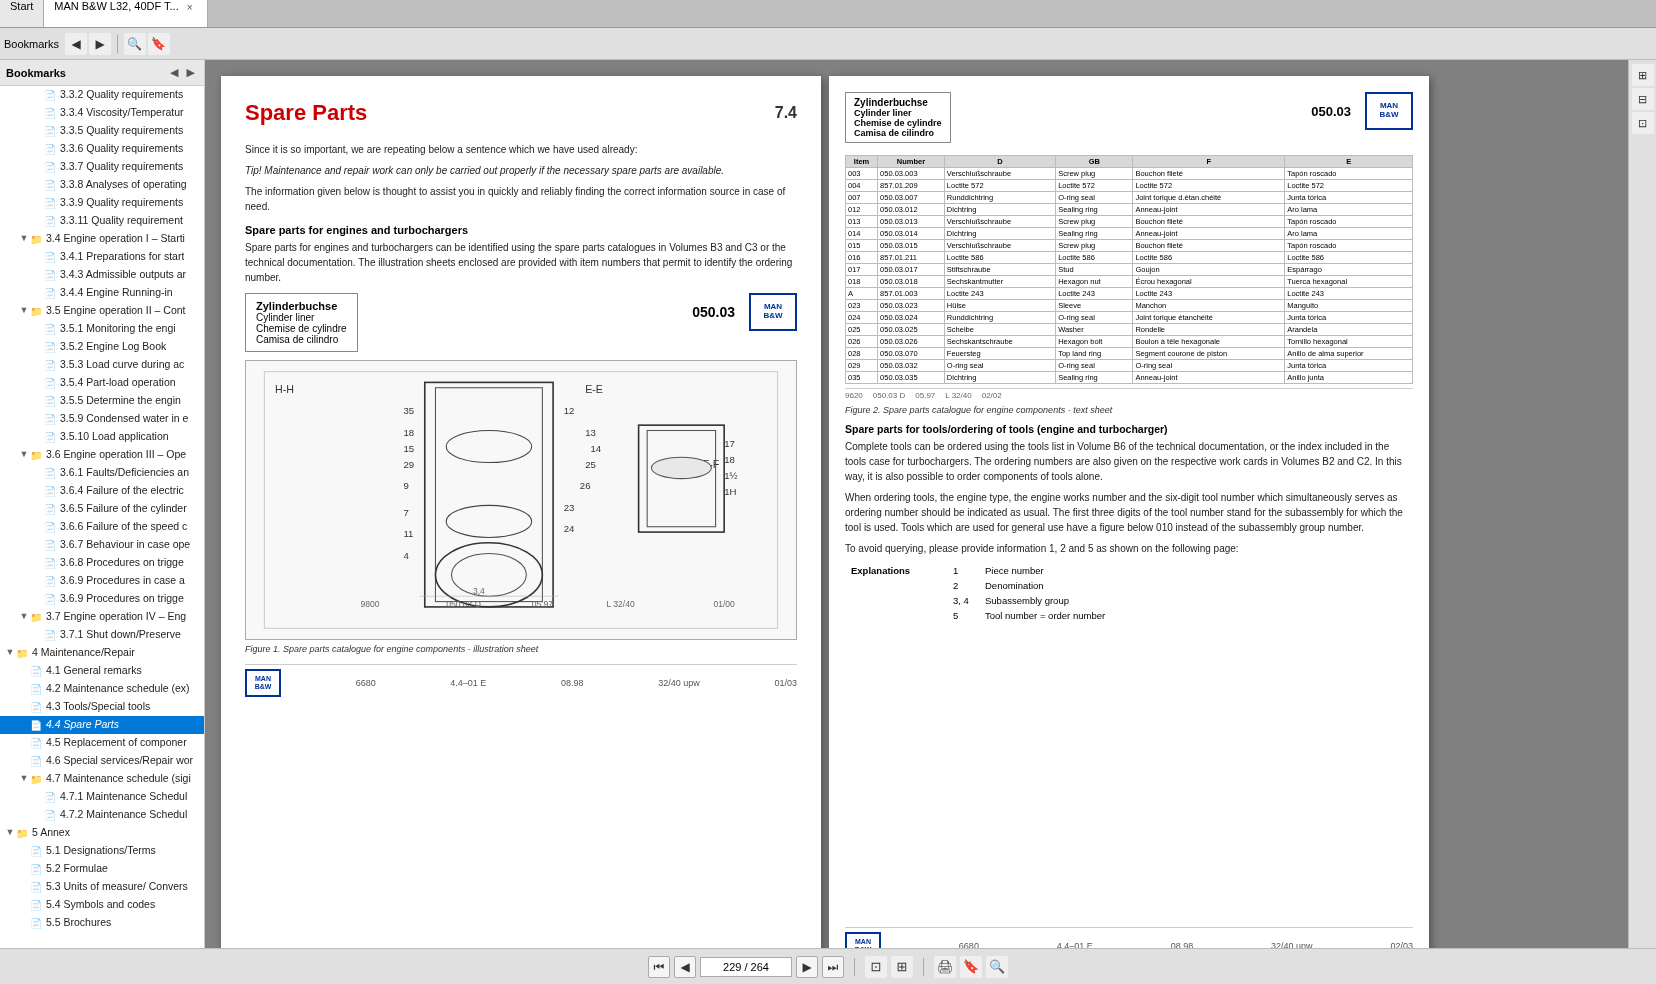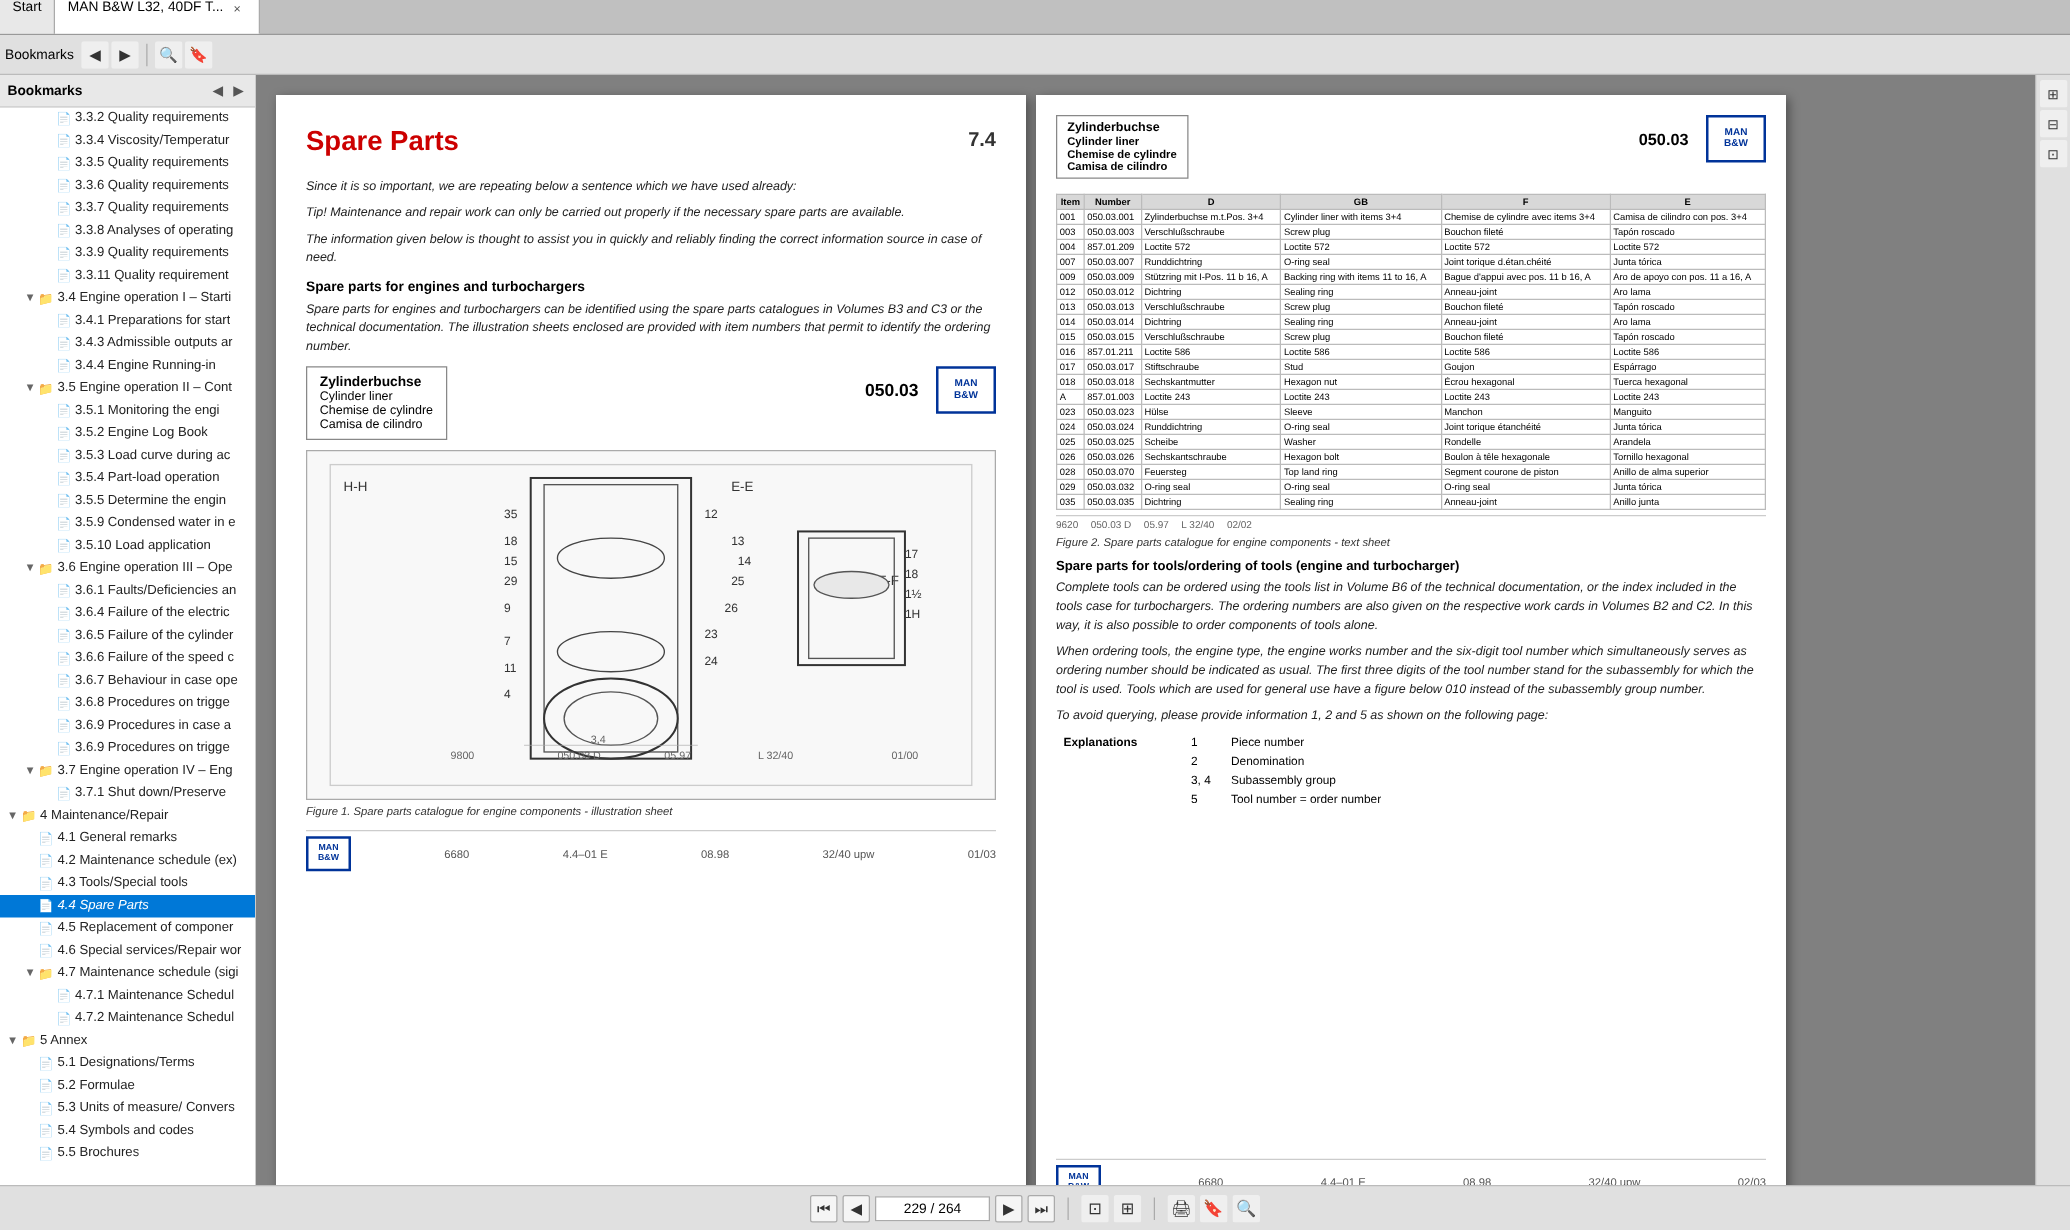--- a/index.html
+++ b/index.html
@@ -40,21 +40,21 @@
     
     .doc-area { flex: 1; background: #808080; overflow: auto; display: flex; flex-direction: column; }
     .doc-pages { display: flex; gap: 8px; padding: 16px; flex: 1; }
     .doc-page { background: #fff; box-shadow: 2px 2px 8px rgba(0,0,0,0.4); flex: 1; max-width: 600px; padding: 24px; overflow: hidden; position: relative; min-height: 900px; }
     .doc-page-right { background: #fff; box-shadow: 2px 2px 8px rgba(0,0,0,0.4); flex: 1; max-width: 600px; padding: 16px; overflow: hidden; position: relative; min-height: 900px; }
 
     
     .page-title { color: #c00; font-size: 22px; font-weight: bold; }
     .page-number { color: #333; font-size: 16px; font-weight: bold; float: right; margin-top: 4px; }
     .page-section-title { font-weight: bold; font-size: 11px; margin: 10px 0 4px 0; }
-    .page-text { font-size: 10px; line-height: 1.5; color: #222; margin-bottom: 6px; font-style: italic; }
+    .page-text { font-size: 10px; line-height: 1.5; color: #222; margin-bottom: 6px; }
     .page-italic { font-style: italic; font-size: 10px; line-height: 1.5; color: #222; margin-bottom: 6px; }
 
     
     .parts-header-box { border: 1px solid #888; padding: 6px 10px; display: inline-block; margin-bottom: 4px; }
     .parts-header-box .german { font-weight: bold; font-size: 11px; }
     .parts-header-box .english { font-size: 10px; }
     .logo-box { float: right; width: 48px; height: 38px; border: 2px solid #003399; display: flex; align-items: center; justify-content: center; font-size: 8px; font-weight: bold; color: #003399; line-height: 1.1; text-align: center; margin-left: 6px; }
 
     
     .diagram-placeholder { border: 1px solid #aaa; background: #f8f8f8; margin: 4px 0; height: 280px; display: flex; align-items: center; justify-content: center; position: relative; overflow: hidden; }
@@ -520,28 +520,20 @@
             <tr>
               <th>Item</th>
               <th>Number</th>
               <th>D</th>
               <th>GB</th>
               <th>F</th>
               <th>E</th>
             </tr>
           </thead>
           <tbody id="spare-parts-tbody">
-          <tr>
-                <td>001</td>
-                <td>050.03.001</td>
-                <td>Zylinderbuchse m.t.Pos. 3+4</td>
-                <td>Cylinder liner with items 3+4</td>
-                <td>Chemise de cylindre avec items 3+4</td>
-                <td>Camisa de cilindro con pos. 3+4</td>
-              </tr>
               <tr>
                 <td>003</td>
                 <td>050.03.003</td>
                 <td>Verschlußschraube</td>
                 <td>Screw plug</td>
                 <td>Bouchon fileté</td>
                 <td>Tapón roscado</td>
               </tr>
               <tr>
                 <td>004</td>
@@ -551,28 +543,20 @@
                 <td>Loctite 572</td>
                 <td>Loctite 572</td>
               </tr>
               <tr>
                 <td>007</td>
                 <td>050.03.007</td>
                 <td>Runddichtring</td>
                 <td>O-ring seal</td>
                 <td>Joint torique d.étan.chéité</td>
                 <td>Junta tórica</td>
-              </tr>
-              <tr>
-                <td>009</td>
-                <td>050.03.009</td>
-                <td>Stützring mit I-Pos. 11 b 16, A</td>
-                <td>Backing ring with items 11 to 16, A</td>
-                <td>Bague d'appui avec pos. 11 b 16, A</td>
-                <td>Aro de apoyo con pos. 11 a 16, A</td>
               </tr>
               <tr>
                 <td>012</td>
                 <td>050.03.012</td>
                 <td>Dichtring</td>
                 <td>Sealing ring</td>
                 <td>Anneau-joint</td>
                 <td>Aro lama</td>
               </tr>
               <tr>

